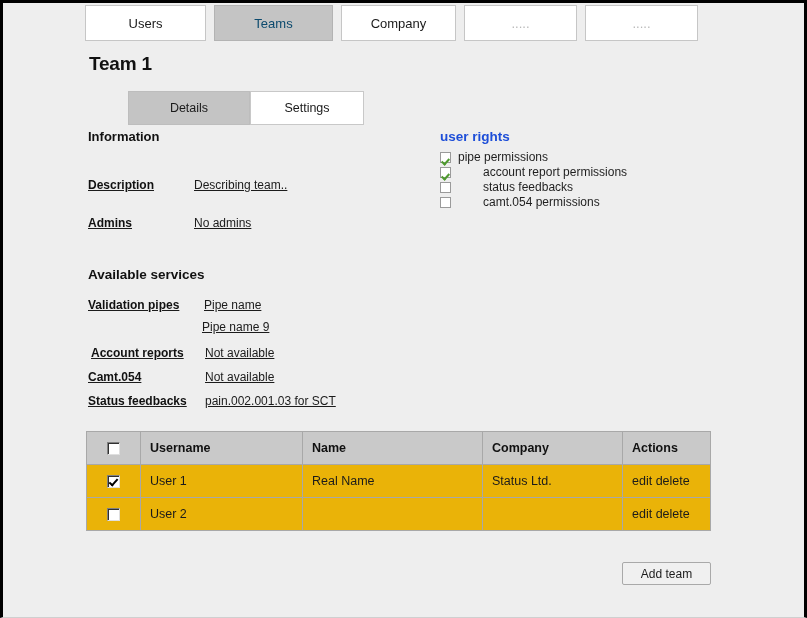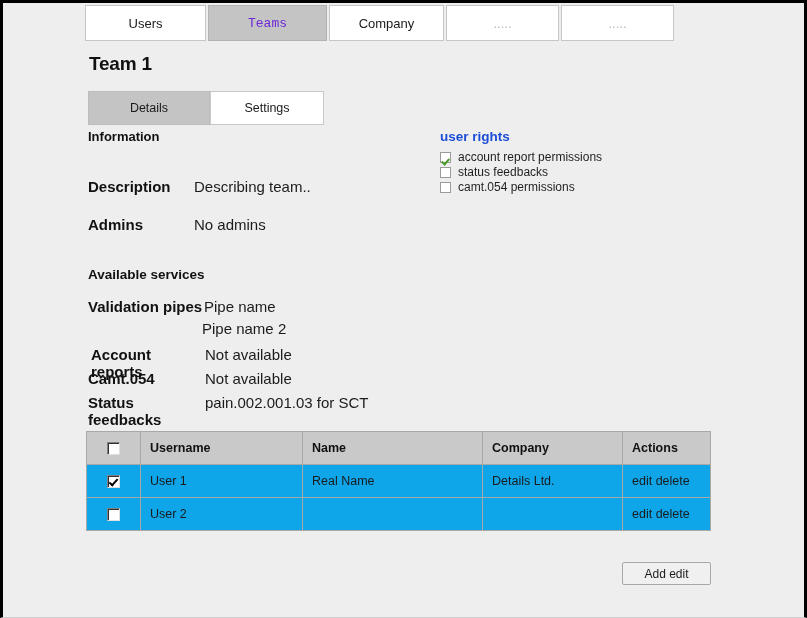--- a/index.html
+++ b/index.html
@@ -25,39 +25,38 @@
     border-right: 3px solid #000000;
     border-bottom: 1px solid #cfcfcf;
   }
 
   
   .tabbar {
     position: absolute;
     left: 82px;
     top: 2px;
     display: flex;
-    gap: 2px;
+    gap: 8px;
   }
   .tab {
     height: 36px;
     box-sizing: border-box;
     border: 1px solid #c6c6c6;
     background: #ffffff;
     color: #1a1a1a;
     font-size: 13px;
     display: flex;
     align-items: center;
     justify-content: center;
     user-select: none;
   }
   .tab.active {
     background: #c4c4c4;
     border-color: #b3b3b3;
-    color: #6d28d9;
-    font-family: Liberation Mono, monospace;
+    color: #0c4a6e;
   }
   .tab.t-users    { width: 121px; }
   .tab.t-teams    { width: 119px; }
   .tab.t-company  { width: 115px; }
   .tab.t-dots1    { width: 113px; }
   .tab.t-dots2    { width: 113px; }
   .tab .dots {
     color: #b9b9b9;
     font-size: 13px;
     letter-spacing: 0px;
@@ -90,21 +89,21 @@
     display: flex;
     align-items: center;
     justify-content: center;
     background: #ffffff;
     user-select: none;
   }
   .subtab.active {
     background: #c4c4c4;
     border-color: #bdbdbd;
   }
-  .subtab.s-details  { width: 122px; }
+  .subtab.s-details  { width: 122px; margin-left: 40px; }
   .subtab.s-settings { width: 114px; text-align: center; }
 
   
   .h-info {
     position: absolute;
     left: 85px;
     top: 126px;
     font-size: 13px;
     font-weight: bold;
     color: #111111;
@@ -123,22 +122,23 @@
     top: 126px;
     font-size: 13.5px;
     font-weight: bold;
     color: #1d4ed8;
   }
 
   
   .defrow {
     position: absolute;
     display: flex;
-    font-size: 15px;
+    font-size: 12px;
     color: #1b1b1b;
+    text-decoration: underline;
   }
   .defrow .k {
     font-weight: bold;
     color: #111111;
   }
   .defrow .v {
     font-weight: normal;
     color: #1b1b1b;
   }
 
@@ -162,21 +162,21 @@
     position: absolute;
     left: 437px;
     top: 147px;
   }
   .right-item {
     display: flex;
     align-items: center;
     height: 15px;
     margin-bottom: 0px;
   }
-  .right-item + .right-item { margin-top: 0px; }
+  .right-item + .right-item { margin-top: 0px; gap: 25px; }
   .cb-green {
     width: 11px;
     height: 11px;
     box-sizing: border-box;
     border: 1px solid #9a9a9a;
     background: #ffffff;
     margin-right: 7px;
     position: relative;
     flex: 0 0 auto;
   }
@@ -216,21 +216,21 @@
     text-align: left;
     vertical-align: middle;
     color: #1b1b1b;
   }
   .user-table th {
     background: #c9c9c9;
     font-weight: bold;
     color: #111111;
   }
   .user-table td {
-    background: #0ea5e9;
+    background: #eab308;
     margin-top: 39px;
   }
   .col-check   { width: 54px; }
   .col-user    { width: 162px; }
   .col-name    { width: 180px; }
   .col-company { width: 140px; }
   .col-actions { width: 88px; }
   .cell-center {
     padding: 0 !important;
     text-align: center !important;
@@ -324,40 +324,44 @@
 
   <div class="defrow r-admins">
     <span class="k">Admins</span>
     <span class="v">No admins</span>
   </div>
 
   <div class="h-rights">user rights</div>
   <div class="rights-list">
     <div class="right-item">
       <span class="cb-green checked"></span>
+      <span class="lbl">pipe permissions</span>
+    </div>
+    <div class="right-item">
+      <span class="cb-green checked"></span>
       <span class="lbl">account report permissions</span>
     </div>
     <div class="right-item">
       <span class="cb-green"></span>
       <span class="lbl">status feedbacks</span>
     </div>
     <div class="right-item">
       <span class="cb-green"></span>
       <span class="lbl">camt.054 permissions</span>
     </div>
   </div>
 
   <div class="h-services">Available services</div>
 
   <div class="defrow r-pipes">
     <span class="k">Validation pipes</span>
     <span class="v">Pipe name</span>
   </div>
   <div class="defrow r-pipes2">
-    <span class="v">Pipe name 2</span>
+    <span class="v">Pipe name 9</span>
   </div>
 
   <div class="defrow r-accrep">
     <span class="k">Account reports</span>
     <span class="v">Not available</span>
   </div>
 
   <div class="defrow r-camt">
     <span class="k">Camt.054</span>
     <span class="v">Not available</span>
@@ -387,30 +391,30 @@
         <th>Actions</th>
       </tr>
     </thead>
     <tbody>
       <tr>
         <td class="cell-center">
           <span class="cb-native checked"></span>
         </td>
         <td>User 1</td>
         <td>Real Name</td>
-        <td>Details Ltd.</td>
+        <td>Status Ltd.</td>
         <td>edit delete</td>
       </tr>
       <tr>
         <td class="cell-center">
           <span class="cb-native"></span>
         </td>
         <td>User 2</td>
         <td></td>
         <td></td>
         <td>edit delete</td>
       </tr>
     </tbody>
   </table>
 
-  <button class="add-user">Add edit</button>
+  <button class="add-user">Add team</button>
 
 </div>
 
 </body></html>

